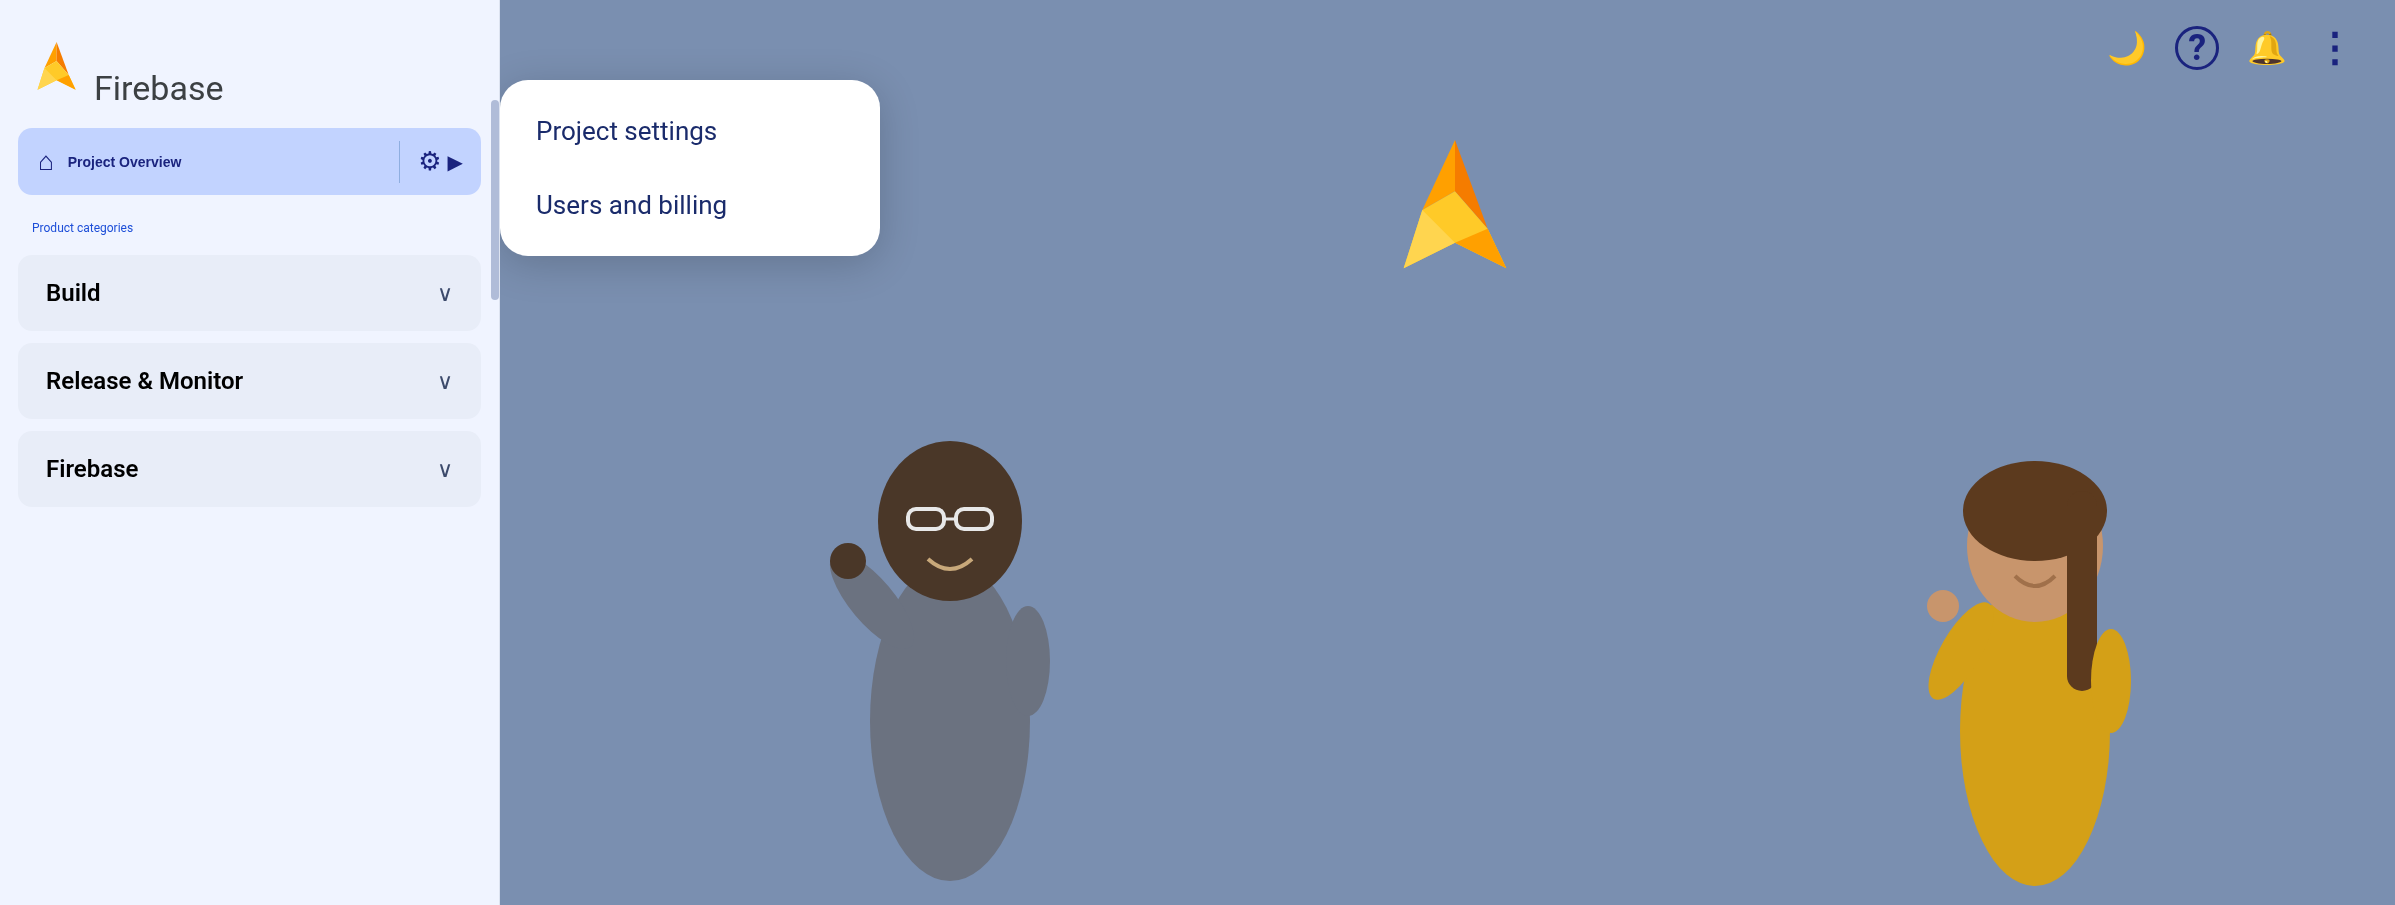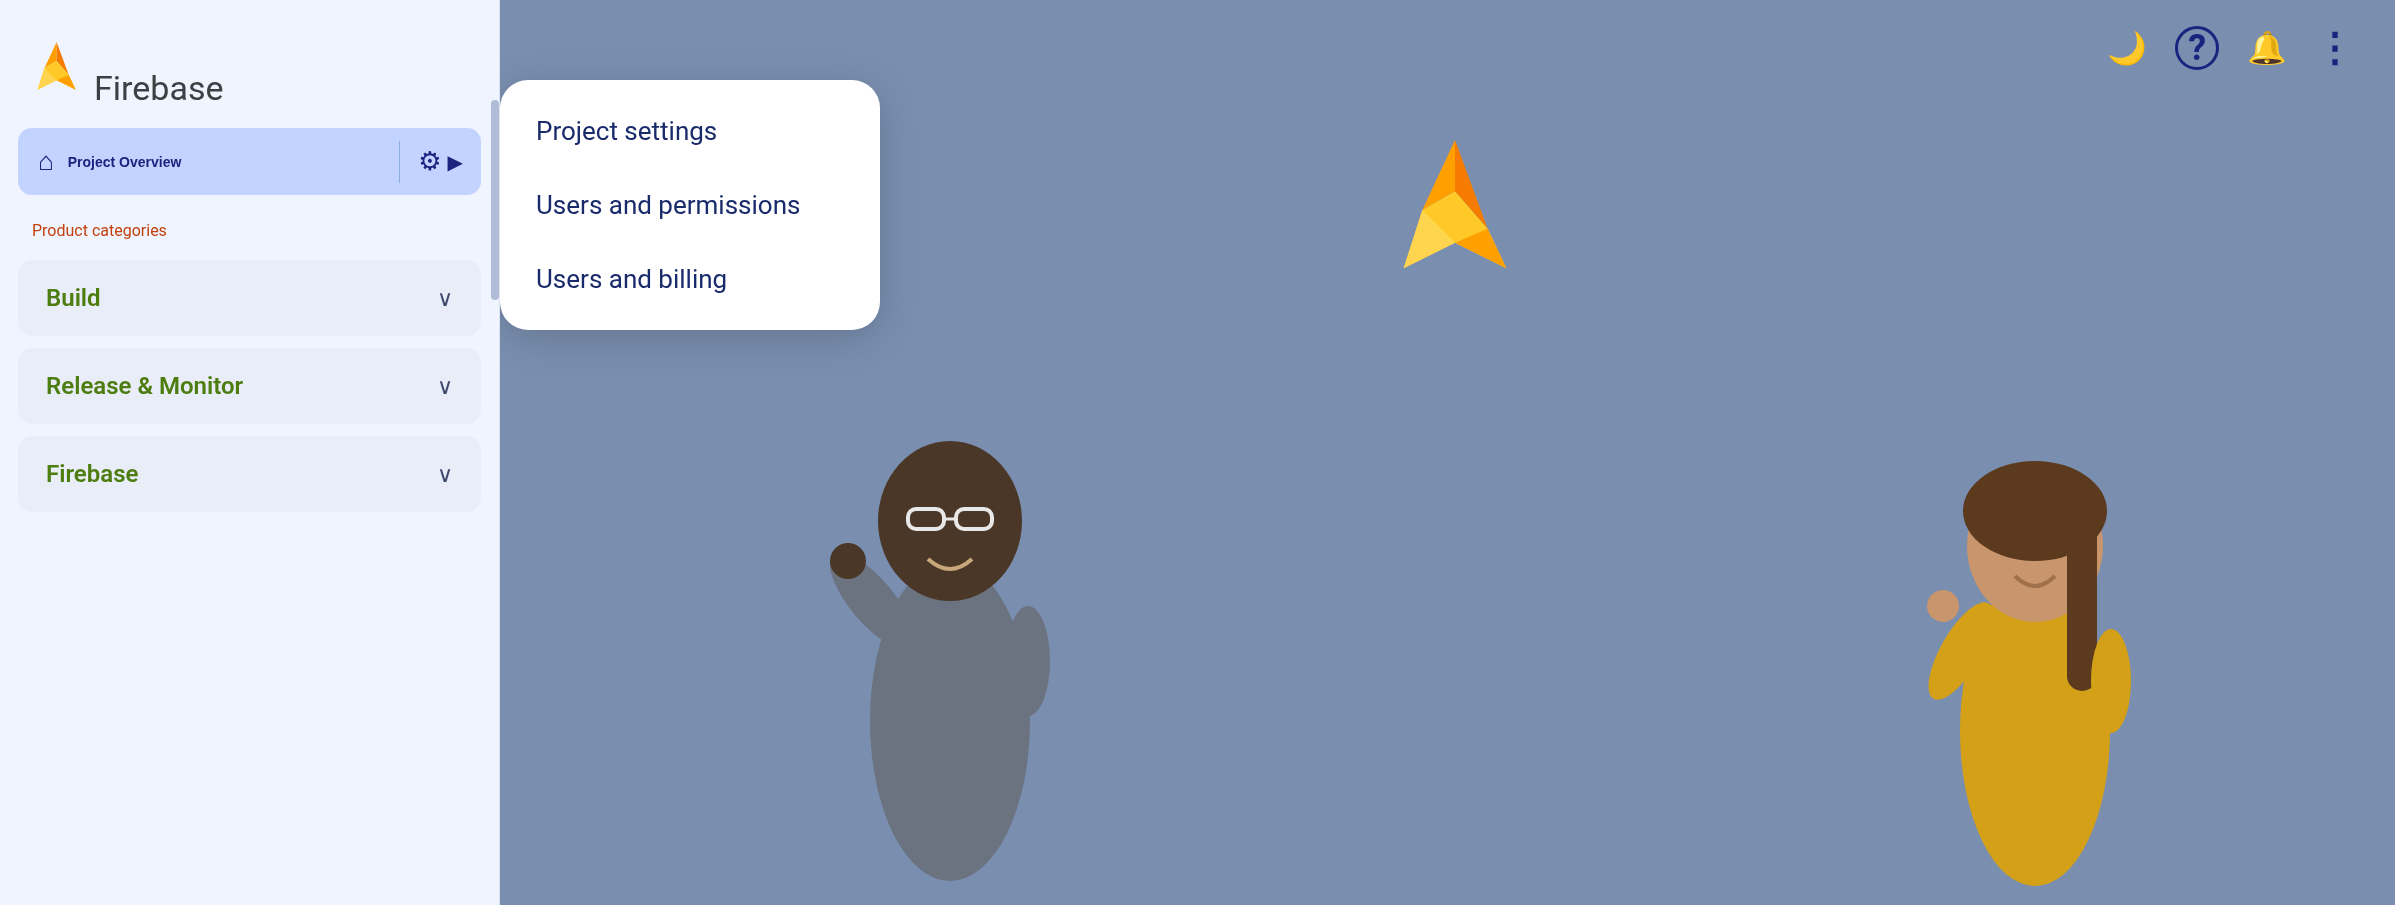--- a/index.html
+++ b/index.html
@@ -95,40 +95,40 @@
       font-size: 26px;
       color: #1a237e;
     }
 
     .chevron-right-icon {
       font-size: 20px;
       color: #1a237e;
     }
 
     .product-categories-label {
-      font-size: 16px;
-      color: #c2410c;
+      font-size: 12px;
+      color: #1d4ed8;
       padding: 8px 32px 14px 32px;
     }
 
     .sidebar-section {
       background: #e8edf8;
       border-radius: 14px;
       margin: 6px 18px;
       display: flex;
       align-items: center;
       justify-content: space-between;
       padding: 24px 28px;
       cursor: pointer;
     }
 
     .sidebar-section-label {
       font-size: 24px;
       font-weight: 600;
-      color: #4d7c0f;
+      color: #000000;
     }
 
     .chevron-down-icon {
       font-size: 22px;
       color: #3c4a6b;
     }
 
     
     .main-content {
       flex: 1;
@@ -244,21 +244,20 @@
 
   <div class="top-toolbar">
     <span class="toolbar-icon">🌙</span>
     <span class="toolbar-icon" style="font-style:normal; font-size:36px; width:44px; height:44px; border-radius:50%; border:3px solid #1a237e; display:flex; align-items:center; justify-content:center; font-weight:bold; color:#1a237e; background:transparent;">?</span>
     <span class="toolbar-icon">🔔</span>
     <span class="toolbar-icon" style="font-size:40px; color:#1a237e; font-weight:bold;">⋮</span>
   </div>
 
   <div class="dropdown-menu">
     <button class="dropdown-item">Project settings</button>
-    <button class="dropdown-item">Users and permissions</button>
     <button class="dropdown-item">Users and billing</button>
   </div>
 
   <div style="position:absolute; top:140px; left:50%; transform:translateX(-50%);">
     <svg width="120" height="140" viewBox="0 0 50 60" xmlns="http://www.w3.org/2000/svg">
       <polygon points="28,0 14,30 28,22" fill="#FFA000"></polygon>
       <polygon points="28,0 42,38 28,22" fill="#F57C00"></polygon>
       <polygon points="14,30 6,55 28,44 50,55 42,38 28,22" fill="#FFCA28"></polygon>
       <polygon points="28,44 50,55 42,38" fill="#FFA000"></polygon>
       <polygon points="6,55 28,44 14,30" fill="#FFD54F"></polygon>

